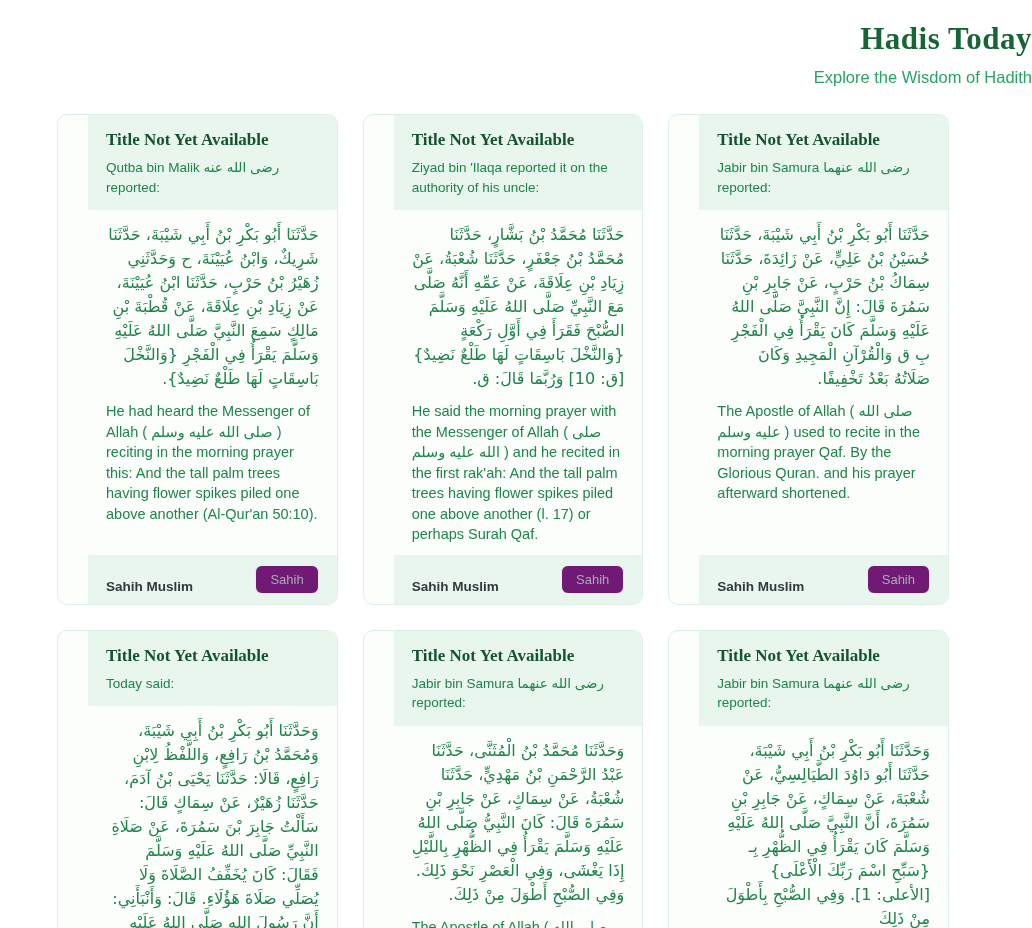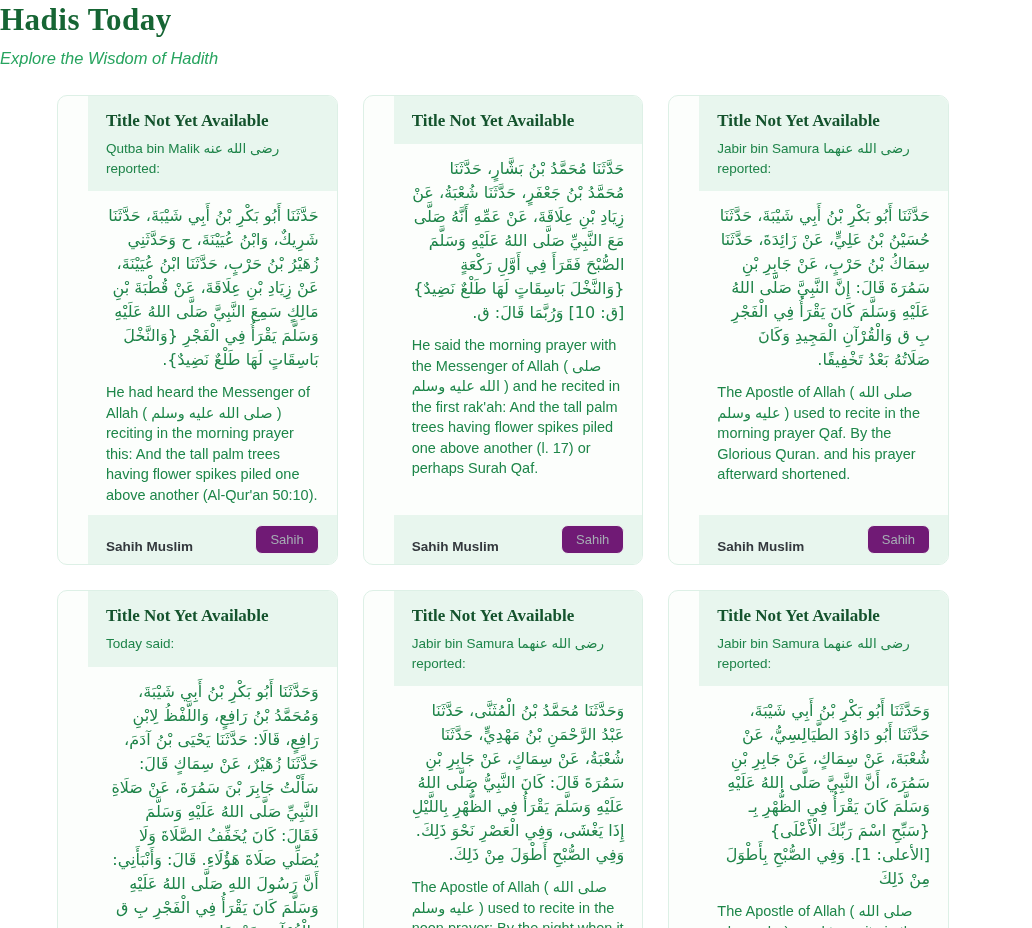--- a/index.html
+++ b/index.html
@@ -1,25 +1,25 @@
 <!DOCTYPE html>
 <html lang="en"><head>
 <meta charset="utf-8">
 <style>
   * { margin: 0; padding: 0; box-sizing: border-box; }
   html, body { width: 1032px; height: 928px; overflow: hidden; background: #ffffff; }
   body { font-family: "Liberation Sans", "DejaVu Sans", sans-serif; }
 
-  .page-header { text-align: left; padding-top: 2px; }
+  .page-header { text-align: right; padding-top: 21px; }
   .page-header h1 {
     font-family: "Liberation Serif", "DejaVu Serif", serif;
     font-size: 31px; font-weight: bold; color: #166534; letter-spacing: .5px;
   }
   .page-header .subtitle {
-    margin-top: 11px; font-size: 16.5px; color: #27a45f; font-style: italic;
+    margin-top: 11px; font-size: 16.5px; color: #27a45f;
   }
 
   .cards-grid {
     width: 892px; margin-left: 57px; margin-top: 27px;
     display: grid; grid-template-columns: repeat(3, 1fr);
     column-gap: 25px; row-gap: 25px;
     align-items: stretch;
   }
 
   .card {
@@ -85,20 +85,21 @@
     </div>
     <div class="card-footer">
       <span class="source">Sahih Muslim</span>
       <span class="grade-badge">Sahih</span>
     </div>
   </article>
 
   <article class="card">
     <div class="card-header">
       <h2 class="card-title">Title Not Yet Available</h2>
+      <div class="narrator">Ziyad bin 'Ilaqa reported it on the authority of his uncle:</div>
     </div>
     <div class="card-body">
       <p class="arabic" dir="rtl">حَدَّثَنَا مُحَمَّدُ بْنُ بَشَّارٍ، حَدَّثَنَا مُحَمَّدُ بْنُ جَعْفَرٍ، حَدَّثَنَا شُعْبَةُ، عَنْ زِيَادِ بْنِ عِلَاقَةَ، عَنْ عَمِّهِ أَنَّهُ صَلَّى مَعَ النَّبِيِّ صَلَّى اللهُ عَلَيْهِ وَسَلَّمَ الصُّبْحَ فَقَرَأَ فِي أَوَّلِ رَكْعَةٍ {وَالنَّخْلَ بَاسِقَاتٍ لَهَا طَلْعٌ نَضِيدٌ} [ق: 10] وَرُبَّمَا قَالَ: ق.</p>
       <p class="translation">He said the morning prayer with the Messenger of Allah ( صلى الله عليه وسلم ) and he recited in the first rak'ah: And the tall palm trees having flower spikes piled one above another (l. 17) or perhaps Surah Qaf.</p>
     </div>
     <div class="card-footer">
       <span class="source">Sahih Muslim</span>
       <span class="grade-badge">Sahih</span>
     </div>
   </article>

